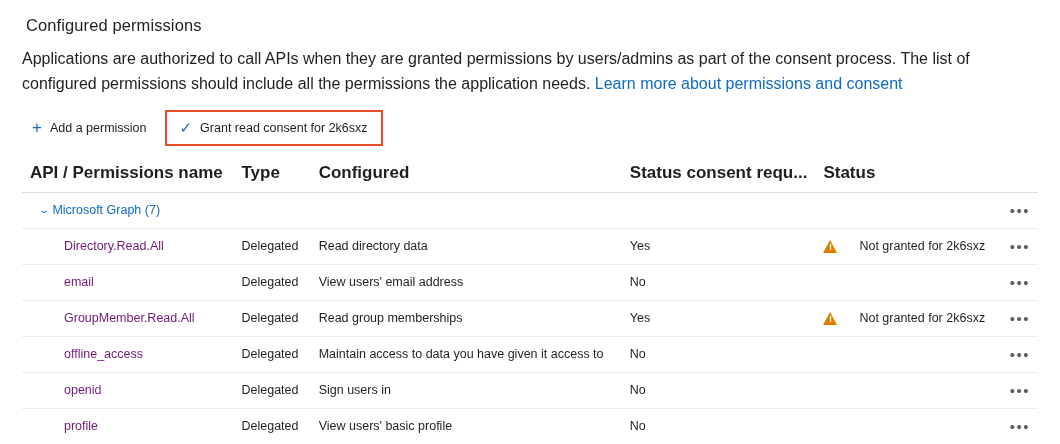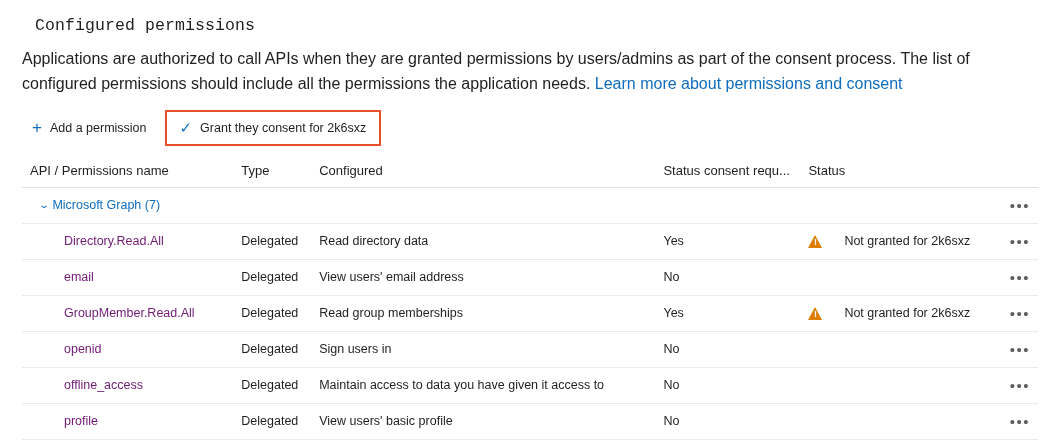--- a/index.html
+++ b/index.html
@@ -15,23 +15,22 @@
     color: #201f1e;
     overflow: hidden;
   }
   .page {
     padding: 16px 22px 0 22px;
   }
   .section-title {
     font-size: 16.5px;
     font-weight: 400;
     color: #201f1e;
-    margin: 0 0 12px 13px;
+    margin: 0 0 12px 4px;
     letter-spacing: 0.1px;
-    font-family: Liberation Mono, monospace;
   }
   .intro {
     font-size: 16px;
     line-height: 1.55;
     color: #201f1e;
     max-width: 990px;
     margin: 0 0 14px 0;
   }
   .link {
     color: #0f6cbd;
@@ -75,22 +74,22 @@
   }
 
   
   table.perm-table {
     width: 100%;
     border-collapse: collapse;
     font-size: 12.5px;
   }
   table.perm-table thead th {
     text-align: left;
-    font-weight: 400;
-    font-size: 13px;
+    font-weight: 700;
+    font-size: 17px;
     color: #201f1e;
     padding: 4px 8px 9px 8px;
     border-bottom: 1px solid #e1dfdd;
     white-space: nowrap;
   }
   th.col-api { width: 212px; padding-left: 2px; }
   th.col-type { width: 78px; }
   th.col-desc { width: 350px; }
   th.col-admin { width: 145px; }
   th.col-status { width: 200px; }
@@ -189,21 +188,21 @@
 
   <div class="command-bar">
     <button class="cmd cmd-plus">
       <span class="glyph">+</span>
       <span>Add a permission</span>
     </button>
 
     <span class="highlight-box">
       <button class="cmd">
         <span class="glyph">✓</span>
-        <span>Grant they consent for 2k6sxz</span>
+        <span>Grant read consent for 2k6sxz</span>
       </button>
     </span>
   </div>
 
   <table class="perm-table">
     <thead>
       <tr>
         <th class="col-api">API / Permissions name</th>
         <th class="col-type">Type</th>
         <th class="col-desc">Configured</th>
@@ -274,37 +273,37 @@
             <span>Not granted for 2k6sxz</span>
           </span>
         </td>
         <td class="menu-cell">
           <span class="kebab">•••</span>
         </td>
       </tr>
 
       <tr>
         <td>
+          <span class="perm-name">offline_access</span>
+        </td>
+        <td>Delegated</td>
+        <td>Maintain access to data you have given it access to</td>
+        <td>No</td>
+        <td></td>
+        <td class="menu-cell">
+          <span class="kebab">•••</span>
+        </td>
+      </tr>
+
+      <tr>
+        <td>
           <span class="perm-name">openid</span>
         </td>
         <td>Delegated</td>
         <td>Sign users in</td>
-        <td>No</td>
-        <td></td>
-        <td class="menu-cell">
-          <span class="kebab">•••</span>
-        </td>
-      </tr>
-
-      <tr>
-        <td>
-          <span class="perm-name">offline_access</span>
-        </td>
-        <td>Delegated</td>
-        <td>Maintain access to data you have given it access to</td>
         <td>No</td>
         <td></td>
         <td class="menu-cell">
           <span class="kebab">•••</span>
         </td>
       </tr>
 
       <tr>
         <td>
           <span class="perm-name">profile</span>

